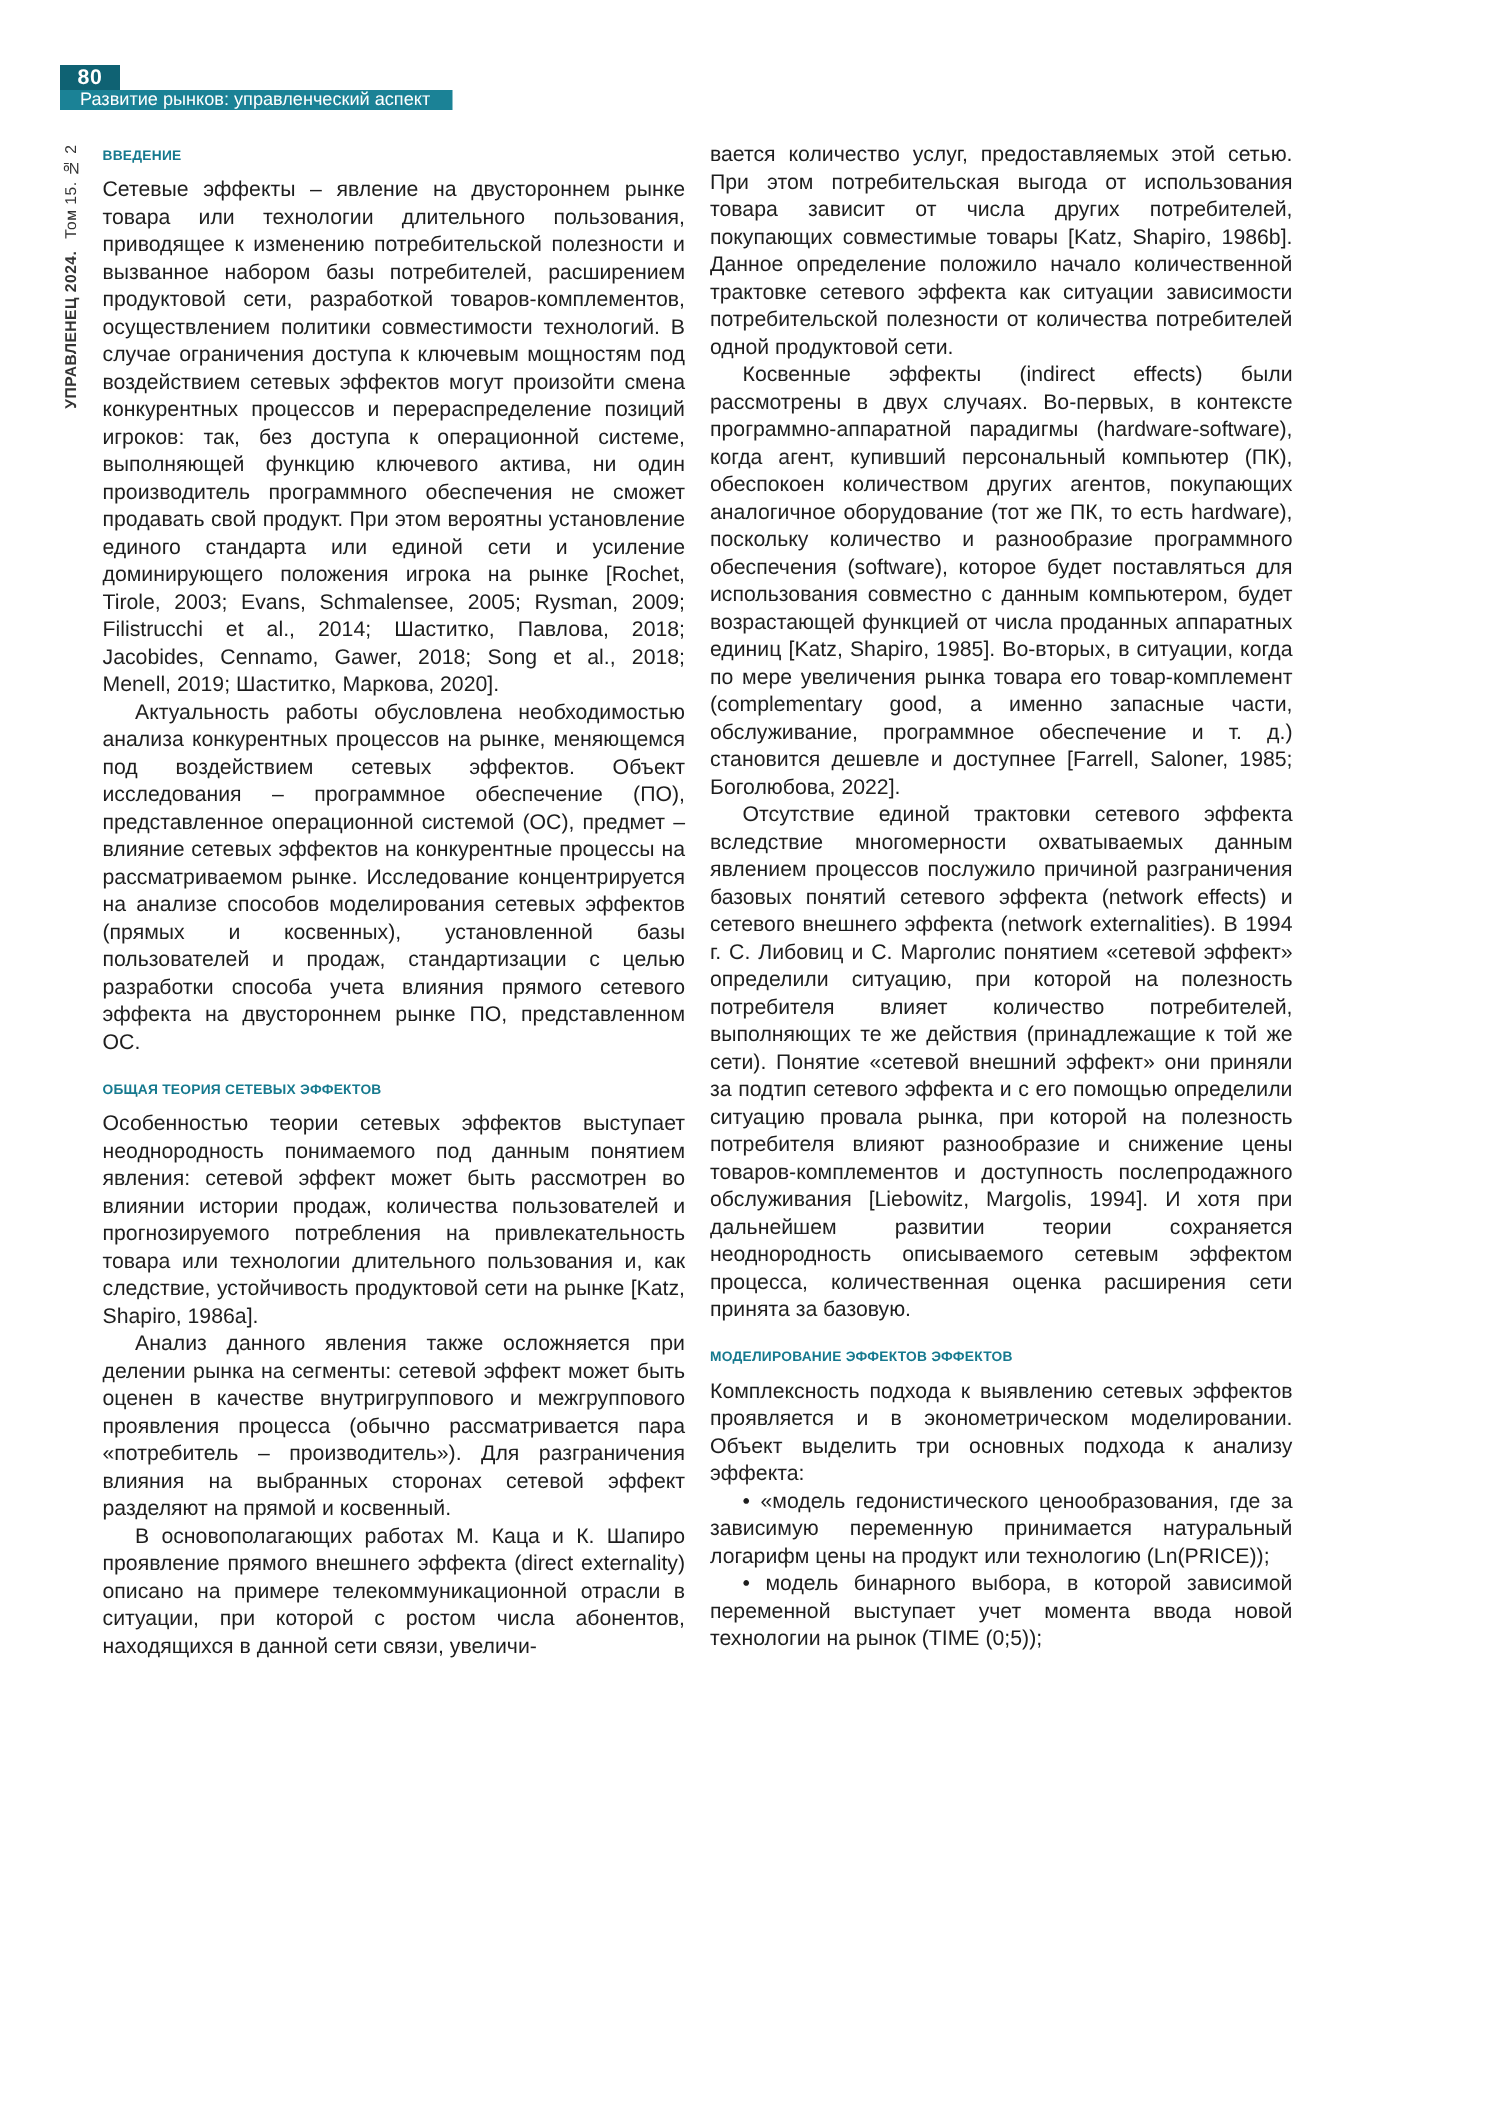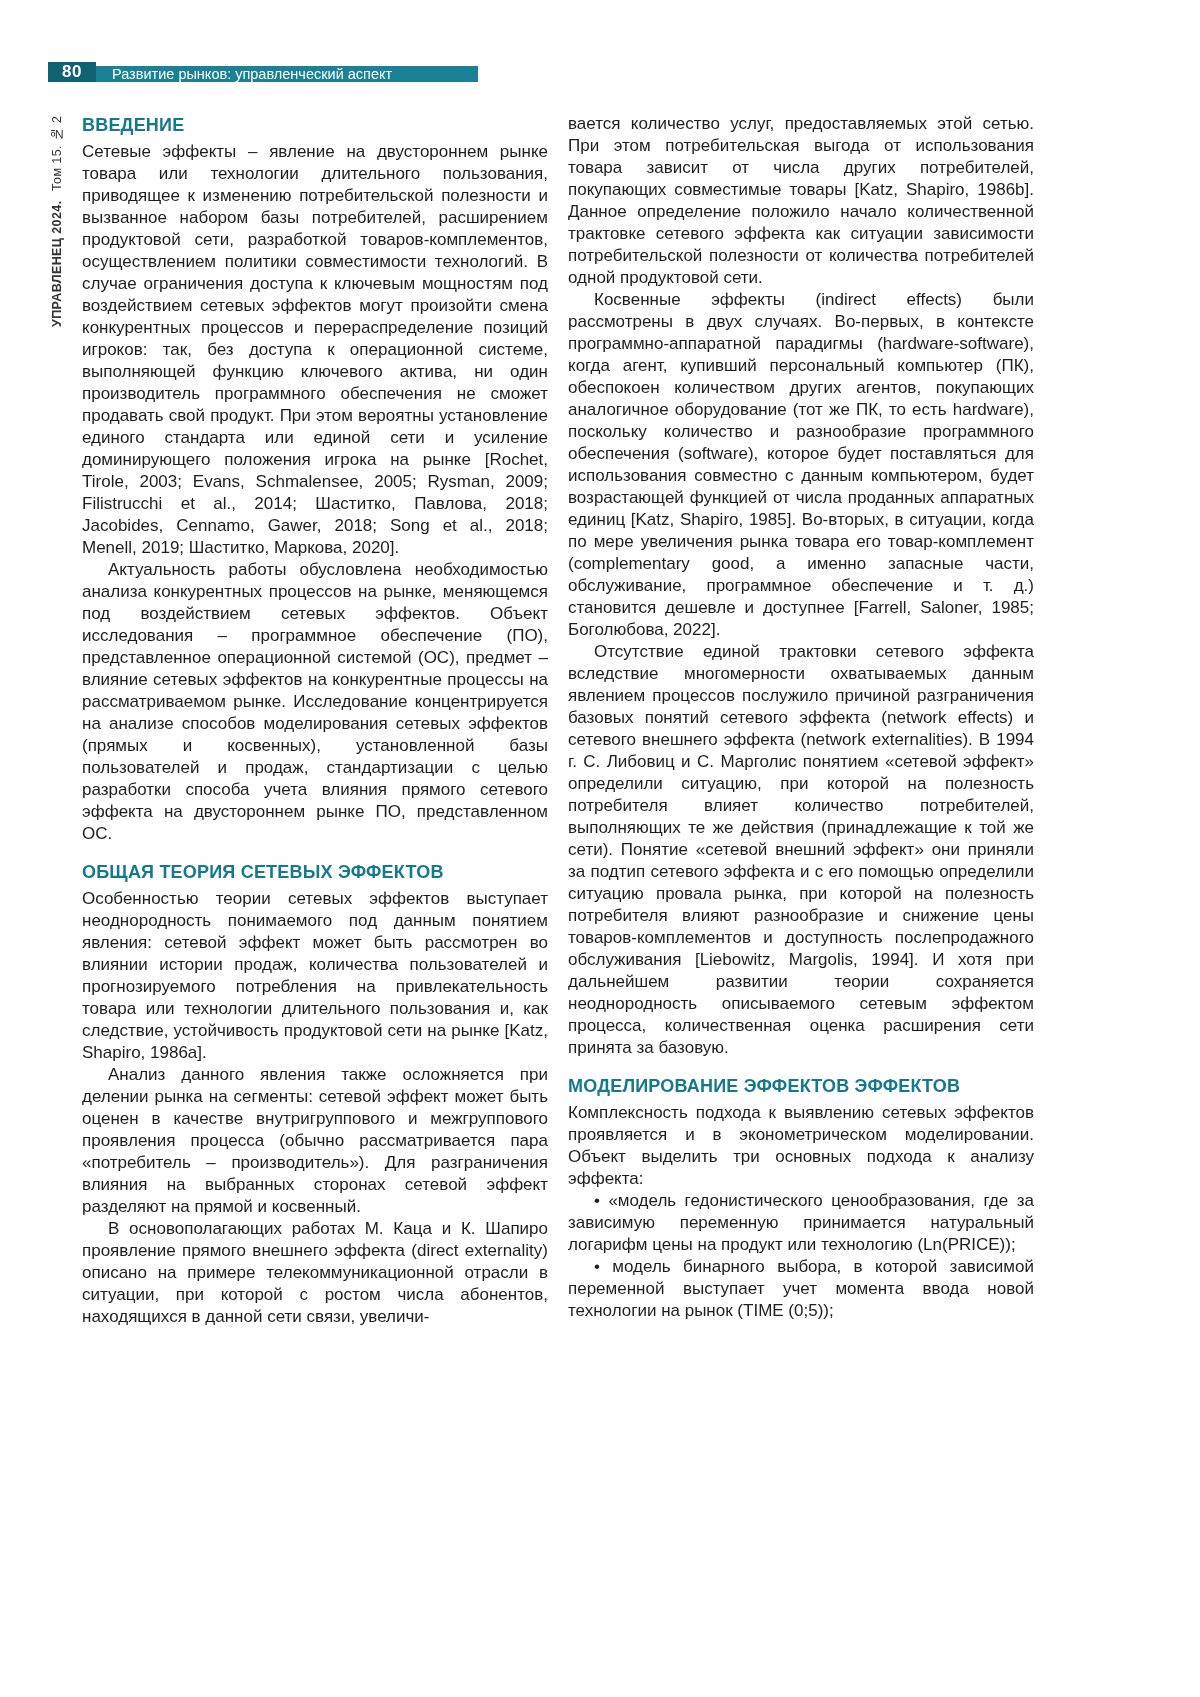--- a/index.html
+++ b/index.html
@@ -17,21 +17,22 @@
   }
 
   
   .topbar {
     position: absolute;
     top: 52px;
     left: 48px;
     width: 430px;
     height: 30px;
     display: flex;
-    align-items: flex-end;
+    align-items: flex-start;
+    flex-direction: column;
   }
   .page-num {
     background: var(--accent-dark, #0f6273);
     color: #ffffff;
     font-weight: bold;
     font-size: 17px;
     display: flex;
     align-items: center;
     justify-content: center;
     min-width: 48px;
@@ -77,21 +78,21 @@
   .col {
     width: 466px;
     text-align: justify;
     font-size: 17px;
     line-height: 22px;
     hyphens: auto;
     -webkit-hyphens: auto;
   }
   h2.section {
     color: var(--heading, #15798e);
-    font-size: 18px;
+    font-size: 11px;
     font-weight: bold;
     letter-spacing: 0.2px;
     margin: 17px 0 6px 0;
     text-align: left;
     line-height: 20px;
   }
   h2.section.first { margin-top: 2px; }
   .col p { margin: 0; }
   .col p.indent { text-indent: 26px; }
   .col p.bullet { text-indent: 26px; }

